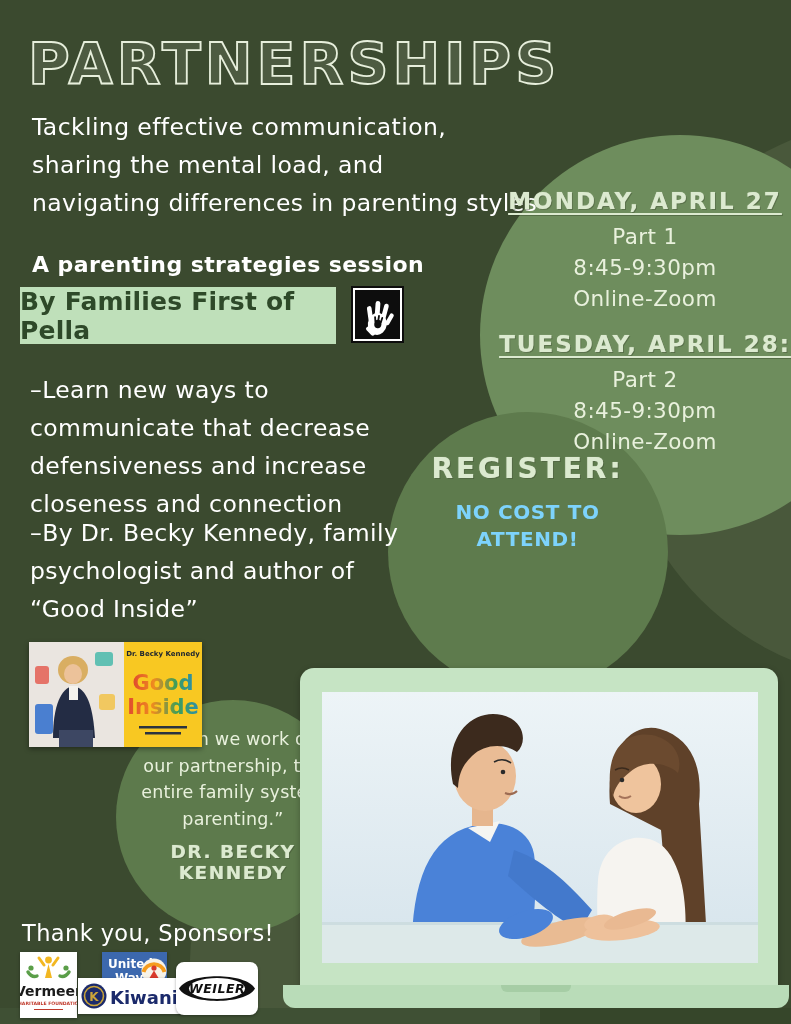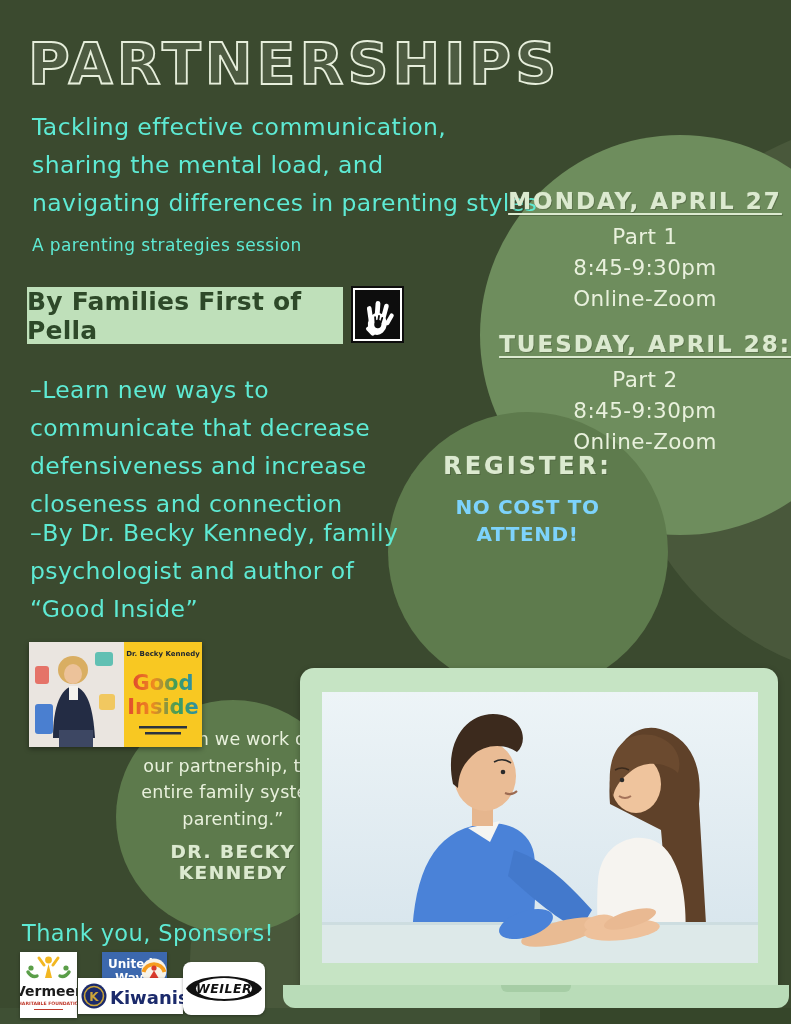--- a/index.html
+++ b/index.html
@@ -5,21 +5,21 @@
   html,body{margin:0;padding:0;}
   body{width:791px;height:1024px;overflow:hidden;background:#2f3b26;}
   .flyer{position:relative;width:791px;height:1024px;background:#3b4a2f;overflow:hidden;
          font-family:"DejaVu Sans","Liberation Sans",sans-serif;color:#e9f1dd;}
   .abs{position:absolute;}
   .circle{position:absolute;border-radius:50%;}
   .c-bg-light{background:#49583b;}
   .c-schedule{background:#6e8d5d;}
   .c-register{background:#5e7b4d;}
   .c-quote{background:#5d7a4c;}
-  .body-text{color:#5eead4;letter-spacing:.4px;}
+  .body-text{color:#ffffff;letter-spacing:.4px;}
   .chalk{font-weight:700;color:#dcead0;letter-spacing:2px;
          text-shadow:0 0 1px rgba(240,248,228,.55),1px 1px 0 rgba(40,52,30,.35);}
   .chalk-underline{text-decoration:underline;text-decoration-thickness:2px;text-underline-offset:4px;}
   .intro-line{font-size:23.5px;line-height:38px;}
   .schedule-block{text-align:center;}
   .sched-line{font-size:21.5px;line-height:31px;letter-spacing:.4px;}
   .badge{display:flex;align-items:center;justify-content:center;background:#bfe0ba;}
   .badge-text{color:#2e4929;font-weight:700;font-size:25px;letter-spacing:.2px;}
   .quote-line{font-size:17.5px;line-height:26.5px;letter-spacing:.2px;}
   .nocost{font-weight:700;font-size:20px;line-height:27px;letter-spacing:.6px;color:#7dd3fc;}
@@ -50,23 +50,23 @@
       <text x="2" y="60" font-size="57" font-weight="bold" letter-spacing="4" fill="rgba(233,241,221,0.10)" stroke="#e7efdc" stroke-width="1.8">PARTNERSHIPS</text>
     </svg>
   </div>
 
   <div class="abs body-text" style="left:32px;top:108px;">
     <div class="intro-line">Tackling effective communication,</div>
     <div class="intro-line">sharing the mental load, and</div>
     <div class="intro-line">navigating differences in parenting styles</div>
   </div>
 
-  <div class="abs body-text" style="left:32px;top:235px;font-size:17px;">A parenting strategies session</div>
-
-  <div class="abs badge" style="left:27px;top:287px;width:316px;height:57px;">
+  <div class="abs body-text" style="left:32px;top:252px;font-size:22px;font-weight:bold;">A parenting strategies session</div>
+
+  <div class="abs badge" style="left:20px;top:287px;width:316px;height:57px;">
     <span class="badge-text">By Families First of Pella</span>
   </div>
   <div class="abs" style="left:351px;top:286px;">
     <svg width="53" height="57">
       <rect x="0" y="0" width="53" height="57" fill="#0d0d0d"></rect>
       <rect x="3" y="3" width="47" height="51" fill="none" stroke="#ffffff" stroke-width="2"></rect>
       <g transform="translate(27,33) rotate(8)" fill="#ffffff">
         <ellipse cx="0" cy="5" rx="9.5" ry="11"></ellipse>
         <rect x="-9.5" y="-14" width="4.6" height="16" rx="2.3" transform="rotate(-16)"></rect>
         <rect x="-3.5" y="-18" width="4.8" height="20" rx="2.4" transform="rotate(-4)"></rect>
@@ -95,21 +95,21 @@
     </div>
     <div class="chalk chalk-underline" style="font-size:23px;margin-top:17px;">TUESDAY, APRIL 28:</div>
     <div style="margin-top:7px;">
       <div class="sched-line">Part 2</div>
       <div class="sched-line">8:45-9:30pm</div>
       <div class="sched-line">Online-Zoom</div>
     </div>
   </div>
 
   <div class="abs schedule-block" style="left:385px;top:452px;width:285px;">
-    <div class="chalk" style="font-size:24px;letter-spacing:3px;">REGISTER:</div>
+    <div class="chalk" style="font-size:28px;letter-spacing:3px;">REGISTER:</div>
     <div style="margin-top:14px;">
       <div class="nocost">NO COST TO</div>
       <div class="nocost">ATTEND!</div>
     </div>
   </div>
 
   <div class="abs" style="left:116px;top:726px;width:234px;text-align:center;">
     <div class="quote-line">“When we work on</div>
     <div class="quote-line">our partnership, the</div>
     <div class="quote-line">entire family system</div>
@@ -241,21 +241,21 @@
     <svg width="105" height="36" viewBox="0 0 105 36">
       <g>
         <circle cx="16" cy="18" r="12.5" fill="#1b2a6b"></circle>
         <circle cx="16" cy="18" r="9.5" fill="none" stroke="#caa43a" stroke-width="1.6"></circle>
         <text x="16" y="23" font-size="12" font-weight="bold" fill="#caa43a" text-anchor="middle">K</text>
       </g>
       <text x="32" y="25.5" font-size="18" font-weight="bold" fill="#1b2a6b">Kiwanis</text>
     </svg>
   </div>
 
-  <div class="sponsor-box" style="left:183px;top:962px;width:82px;height:53px;border-radius:8px;">
+  <div class="sponsor-box" style="left:176px;top:962px;width:82px;height:53px;border-radius:8px;">
     <svg width="82" height="53" viewBox="0 0 82 53">
       <g>
         <path d="M3,26.5 C12,10 70,10 79,26.5 C70,43 12,43 3,26.5 Z" fill="#111111"></path>
         <ellipse cx="41" cy="26.5" rx="28" ry="10.5" fill="#ffffff"></ellipse>
       </g>
       <text x="41" y="31" font-size="12.5" font-weight="bold" font-style="italic" fill="#111111" text-anchor="middle" letter-spacing="0.5">WEILER</text>
     </svg>
   </div>
 
 </div>

